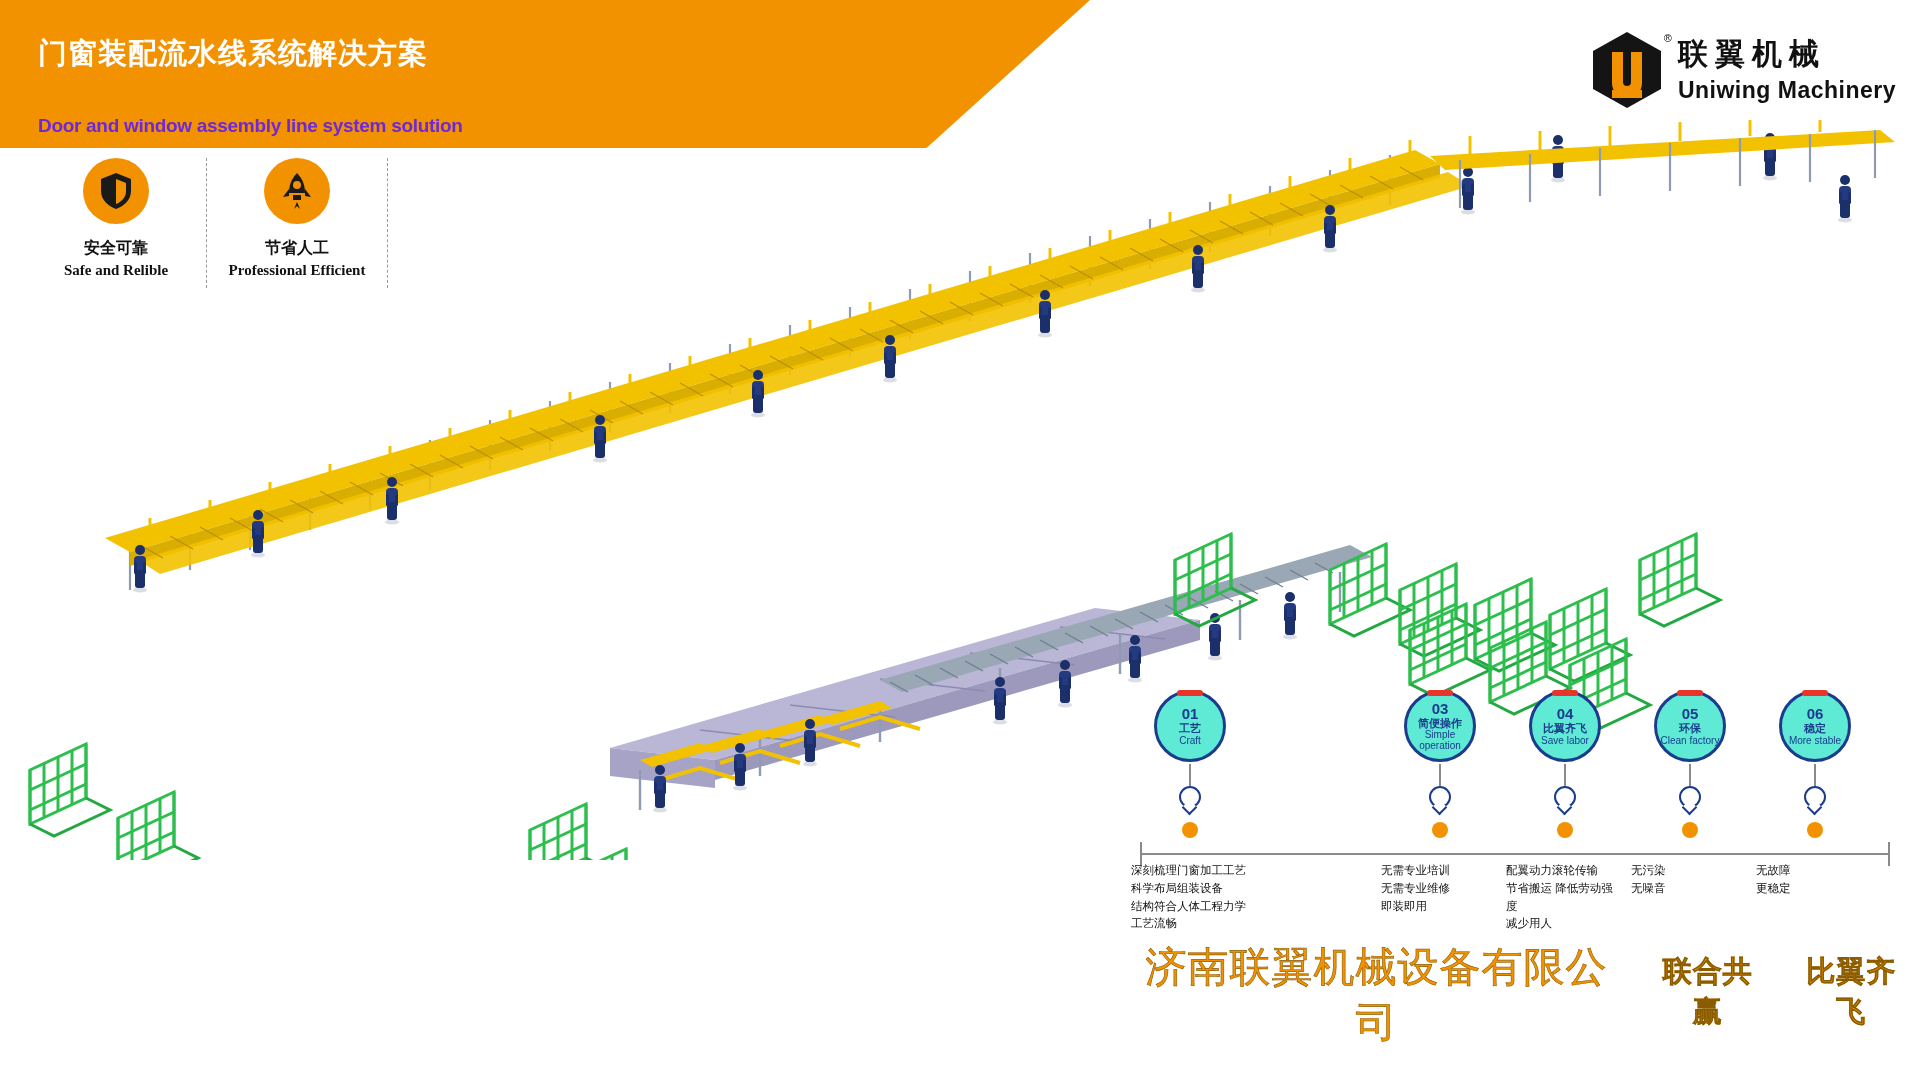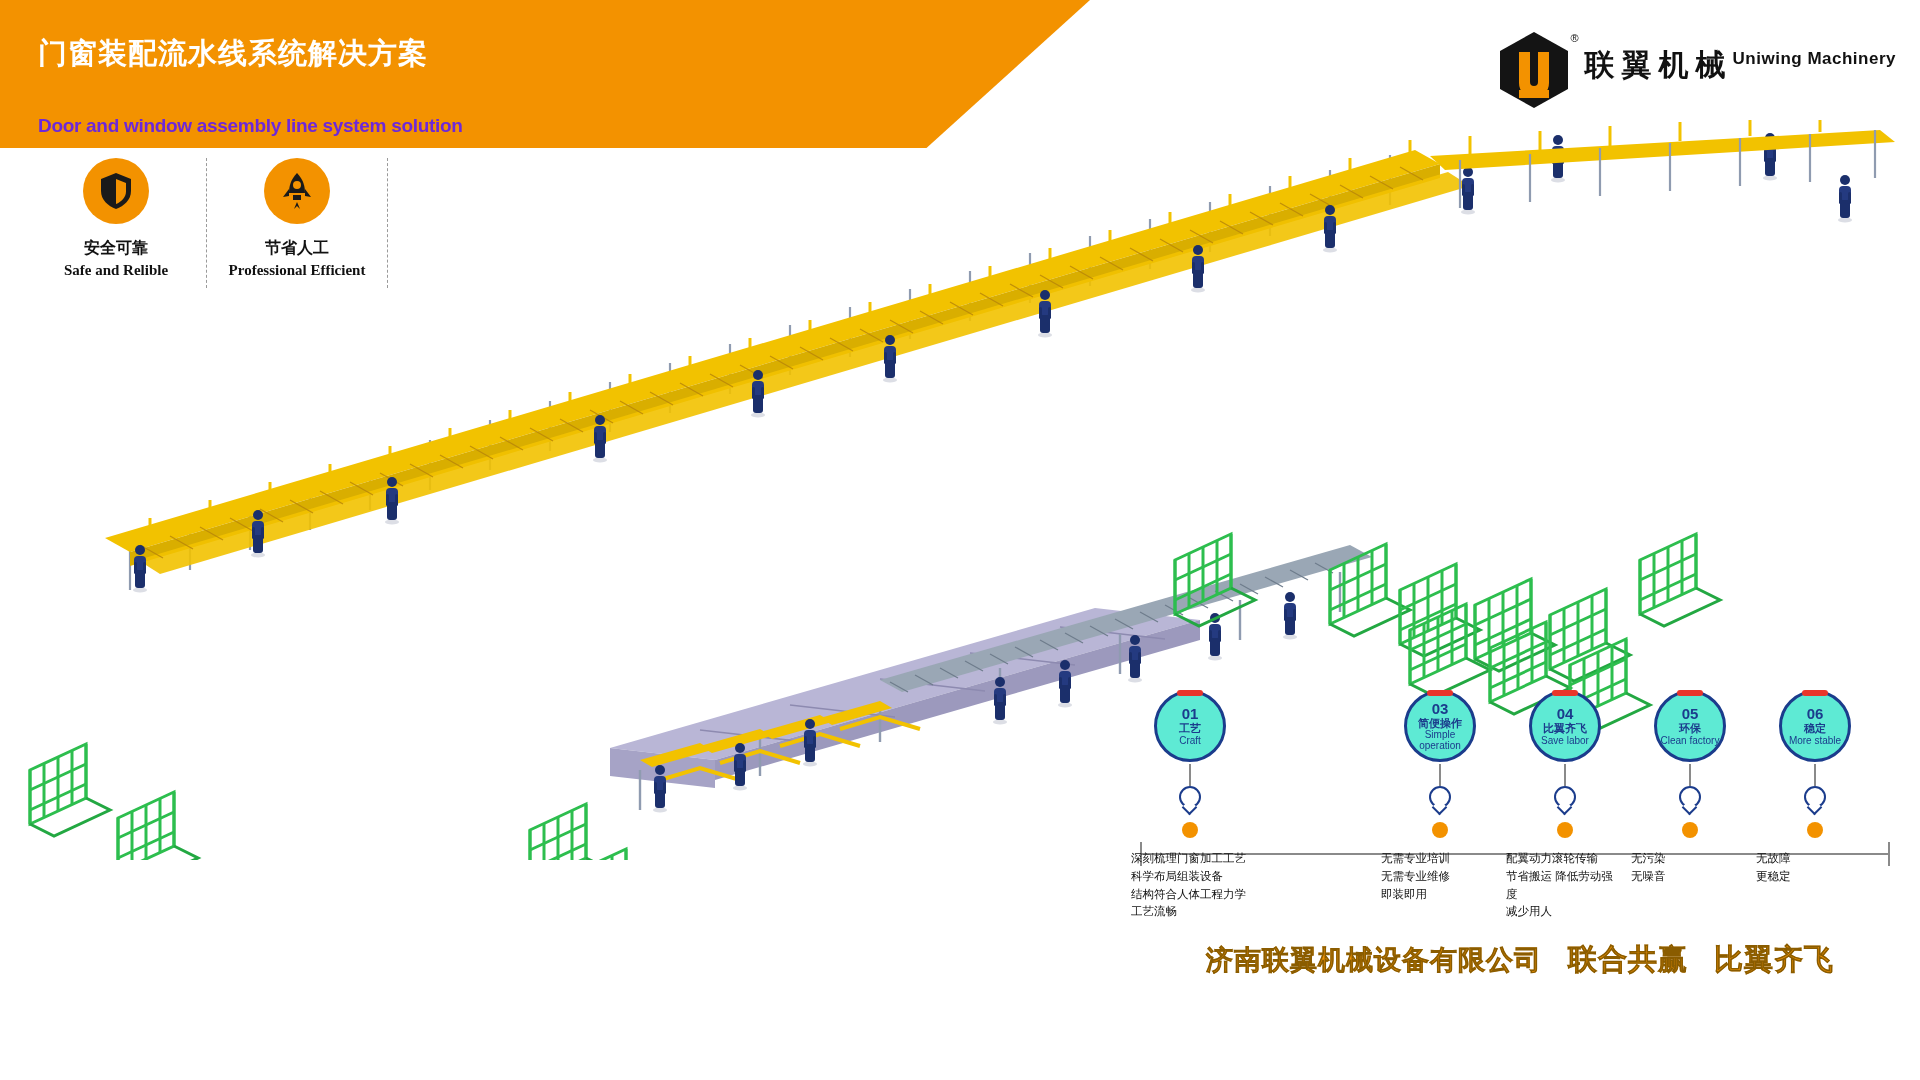--- a/index.html
+++ b/index.html
@@ -63,32 +63,33 @@
   }
   .logo-reg {
     position: absolute;
     right: -8px;
     top: 2px;
     font-size: 11px;
     color: #111;
   }
   .logo-text {
     display: flex;
+    flex-direction: column;
     justify-content: center;
     line-height: 1;
   }
   .logo-cn {
     font-size: 30px;
     font-weight: bold;
     color: #111111;
     letter-spacing: 7px;
     margin-bottom: 10px;
   }
   .logo-en {
-    font-size: 17px;
+    font-size: 23px;
     font-weight: bold;
     color: #111111;
     letter-spacing: 0.5px;
   }
 
   
   .features {
     position: absolute;
     left: 50px;
     top: 158px;
@@ -250,21 +251,21 @@
     box-sizing: border-box;
   }
   .benefit-dot {
     width: 16px;
     height: 16px;
     border-radius: 50%;
     background: #F39200;
     margin-top: 6px;
   }
   .benefit-desc {
-    margin-top: 12px;
+    margin-top: 24px;
     font-size: 11.5px;
     color: #111111;
     line-height: 1.55;
     text-align: left;
     width: 118px;
     white-space: pre-line;
   }
 
   
   .footer-slogan {
@@ -272,22 +273,22 @@
     left: 1130px;
     top: 940px;
     width: 780px;
     text-align: center;
     display: flex;
     align-items: baseline;
     justify-content: center;
     gap: 26px;
   }
   .slogan-company {
-    font-size: 27px;
-    font-weight: bold;
+    font-size: 41px;
+    font-weight: normal;
     color: #F39200;
     letter-spacing: 1px;
     -webkit-text-stroke: 0.6px #8a5c00;
   }
   .slogan-tag {
     font-size: 29px;
     font-weight: bold;
     color: #F39200;
     letter-spacing: 1px;
     -webkit-text-stroke: 0.6px #8a5c00;

